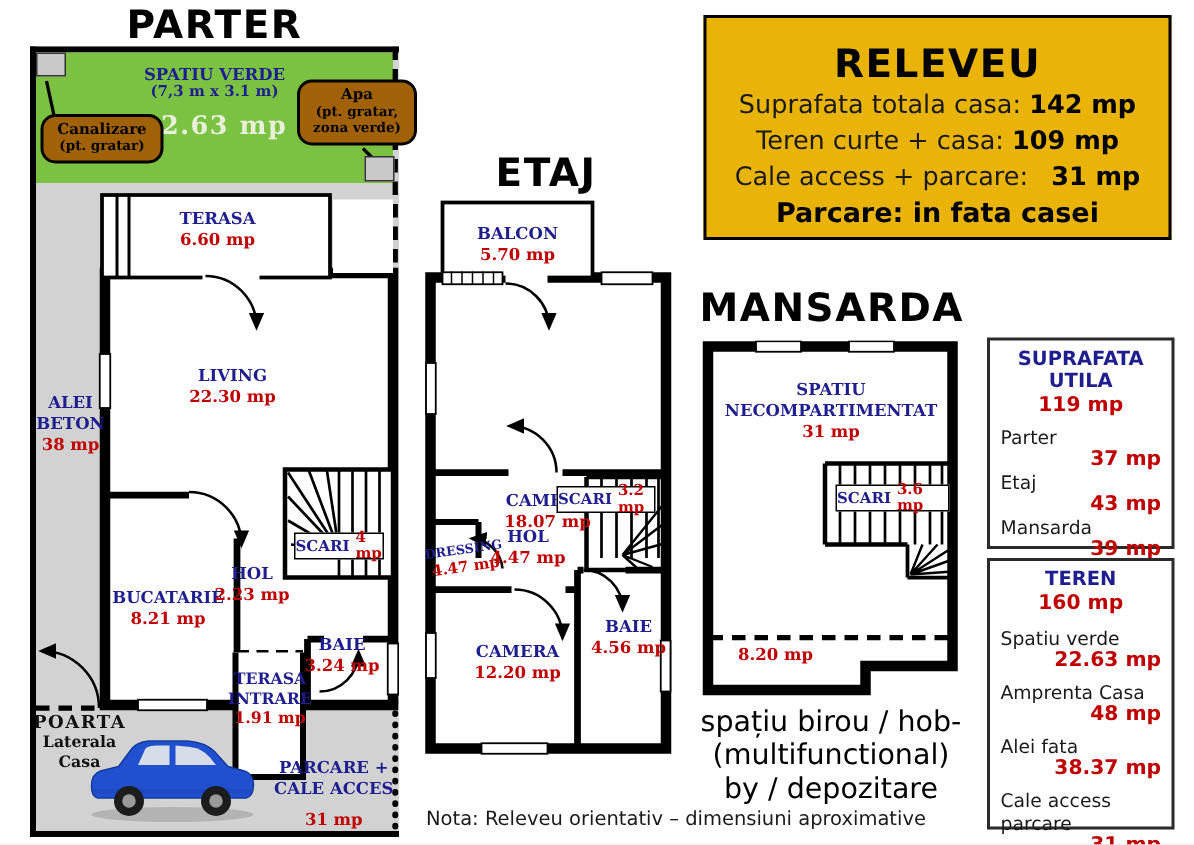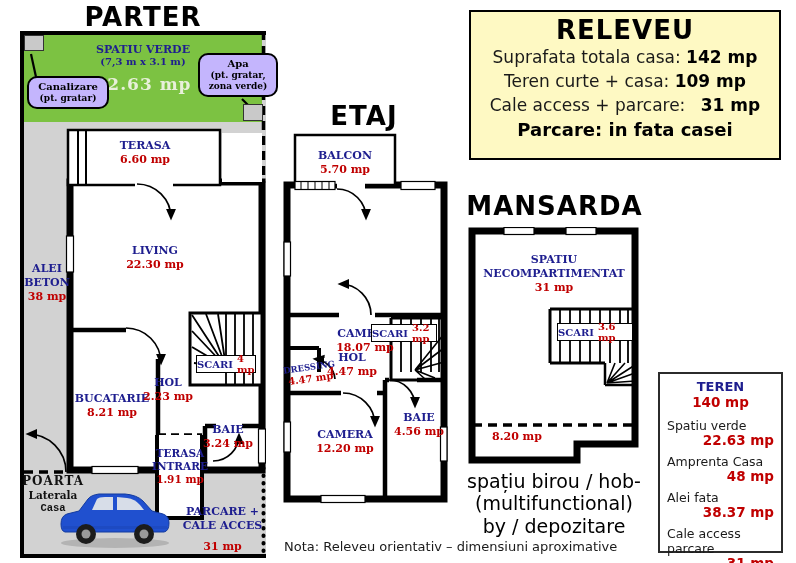--- a/index.html
+++ b/index.html
@@ -19,29 +19,29 @@
             justify-content:center;gap:4px;font-family:"DejaVu Serif",serif;font-weight:bold;font-size:10px;z-index:7;}
   
   .plot{position:absolute;left:20px;top:31px;width:246px;height:527px;background:#d2d2d2;
         border:4px solid #000;border-right:none;box-sizing:border-box;z-index:1;}
   .green{position:absolute;left:24px;top:35px;width:238px;height:87px;background:#7cc242;z-index:2;
          display:flex;flex-direction:column;align-items:center;text-align:center;
          font-family:"DejaVu Serif",serif;font-weight:bold;}
   .green .sv-n{color:#1e1e8f;font-size:11px;margin-top:8px;}
   .green .sv-d{color:#1e1e8f;font-size:10px;}
   .green .sv-a{color:#e8f0da;font-size:17px;margin-top:7px;letter-spacing:1px;}
-  .callout{position:absolute;background:#c4b5fd;border:2px solid #000;border-radius:10px;text-align:center;
+  .callout{position:absolute;background:#a16207;border:2px solid #000;border-radius:10px;text-align:center;
            font-family:"DejaVu Serif",serif;font-weight:bold;padding:3px 2px;z-index:5;line-height:1.2;}
   .callout .c1{font-size:10px;color:#000;}
   .callout .c2{font-size:9px;color:#000;font-weight:bold;}
   .cornersq{position:absolute;background:#c9c9c9;border:1.5px solid #333;z-index:4;box-sizing:border-box;}
   .plansvg{position:absolute;z-index:3;}
   
   .releveu{position:absolute;left:469px;top:10px;width:312px;height:150px;border:2px solid #000;
-           background:#fef9c3;text-align:center;box-sizing:border-box;padding-top:3px;}
+           background:#eab308;text-align:center;box-sizing:border-box;padding-top:16px;}
   .releveu .rtitle{font-size:26px;font-weight:800;color:#000;letter-spacing:1px;line-height:30px;}
   .rrow{font-size:17px;color:#1a1a1a;line-height:24px;}
   .rrow .rv{font-weight:bold;color:#000;}
   .rrow.rred, .rrow.rred .rv{color:#c00000;font-weight:bold;}
   .rfooter{font-size:18px;font-weight:bold;color:#000;line-height:25px;}
   .sidebox{position:absolute;background:#fff;border:2px solid #2b2b2b;box-sizing:border-box;padding:5px 7px;}
   .sb-title{text-align:center;color:#1e1e8f;font-weight:bold;font-size:13px;line-height:15px;}
   .sb-total{text-align:center;color:#c00000;font-weight:bold;font-size:13.5px;line-height:16px;}
   .srow-l{color:#1a1a1a;font-size:12.5px;text-align:left;line-height:15px;}
   .srow-v{color:#c00000;font-weight:bold;font-size:13.5px;text-align:right;line-height:15px;}
@@ -152,21 +152,21 @@
     <div class="ra">3.24 mp</div>
   </div>
   <div class="rlbl" style="left:142px;top:447px;width:76px;">
     <div class="rn sm">TERASA</div>
     <div class="rn sm">INTRARE</div>
     <div class="ra sm">1.91 mp</div>
   </div>
   <div class="rlbl" style="left:22px;top:474px;width:62px;">
     <div class="blk" style="font-size:12px;letter-spacing:1px;">POARTA</div>
     <div class="blk" style="font-size:10.5px;">Laterala</div>
-    <div class="blk" style="font-size:10.5px;font-family:Liberation Mono, monospace;">Casa</div>
+    <div class="blk" style="font-size:10.5px;">Casa</div>
   </div>
   <div class="rlbl" style="left:175px;top:505px;width:95px;">
     <div class="rn">PARCARE +</div>
     <div class="rn">CALE ACCES</div>
     <div class="ra" style="margin-top:7px;">31 mp</div>
   </div>
 
   <svg class="abs" style="left:55px;top:486px;z-index:6;" width="120" height="66" viewBox="0 0 120 66">
     <ellipse cx="60" cy="57" rx="54" ry="5" fill="#b3b3b3"></ellipse>
     <path d="M10,46 Q6,45 6,38 Q6,30 12,28 L24,25 L33,13 Q36,9 44,8 L70,8 Q82,9 88,15 L97,25 L108,28 Q114,30 114,37 Q114,45 109,46 Z" fill="#2050cf" stroke="#123a9e" stroke-width="1"></path>
@@ -289,24 +289,37 @@
       <span>Teren curte + casa:</span>
       <span class="rv">109 mp</span>
     </div>
     <div class="rrow">
       <span>Cale access + parcare:</span>
       <span class="rv" style="margin-left:10px;">31 mp</span>
     </div>
     <div class="rfooter">Parcare: in fata casei</div>
   </div>
 
+  <div class="sidebox" style="left:658px;top:225px;width:125px;height:141px;">
+    <div class="sb-title">SUPRAFATA</div>
+    <div class="sb-title">UTILA</div>
+    <div class="sb-total">119 mp</div>
+    <div style="margin-top:6px;">
+      <div class="srow-l">Parter</div>
+      <div class="srow-v">37 mp</div>
+      <div class="srow-l">Etaj</div>
+      <div class="srow-v">43 mp</div>
+      <div class="srow-l">Mansarda</div>
+      <div class="srow-v">39 mp</div>
+    </div>
+  </div>
 
   <div class="sidebox" style="left:658px;top:372px;width:125px;height:181px;">
     <div class="sb-title">TEREN</div>
-    <div class="sb-total">140 mp</div>
+    <div class="sb-total">160 mp</div>
     <div style="margin-top:8px;">
       <div class="srow-l">Spatiu verde</div>
       <div class="srow-v" style="margin-bottom:6px;">22.63 mp</div>
       <div class="srow-l">Amprenta Casa</div>
       <div class="srow-v" style="margin-bottom:6px;">48 mp</div>
       <div class="srow-l">Alei fata</div>
       <div class="srow-v" style="margin-bottom:6px;">38.37 mp</div>
       <div class="srow-l">Cale access parcare</div>
       <div class="srow-v">31 mp</div>
     </div>

